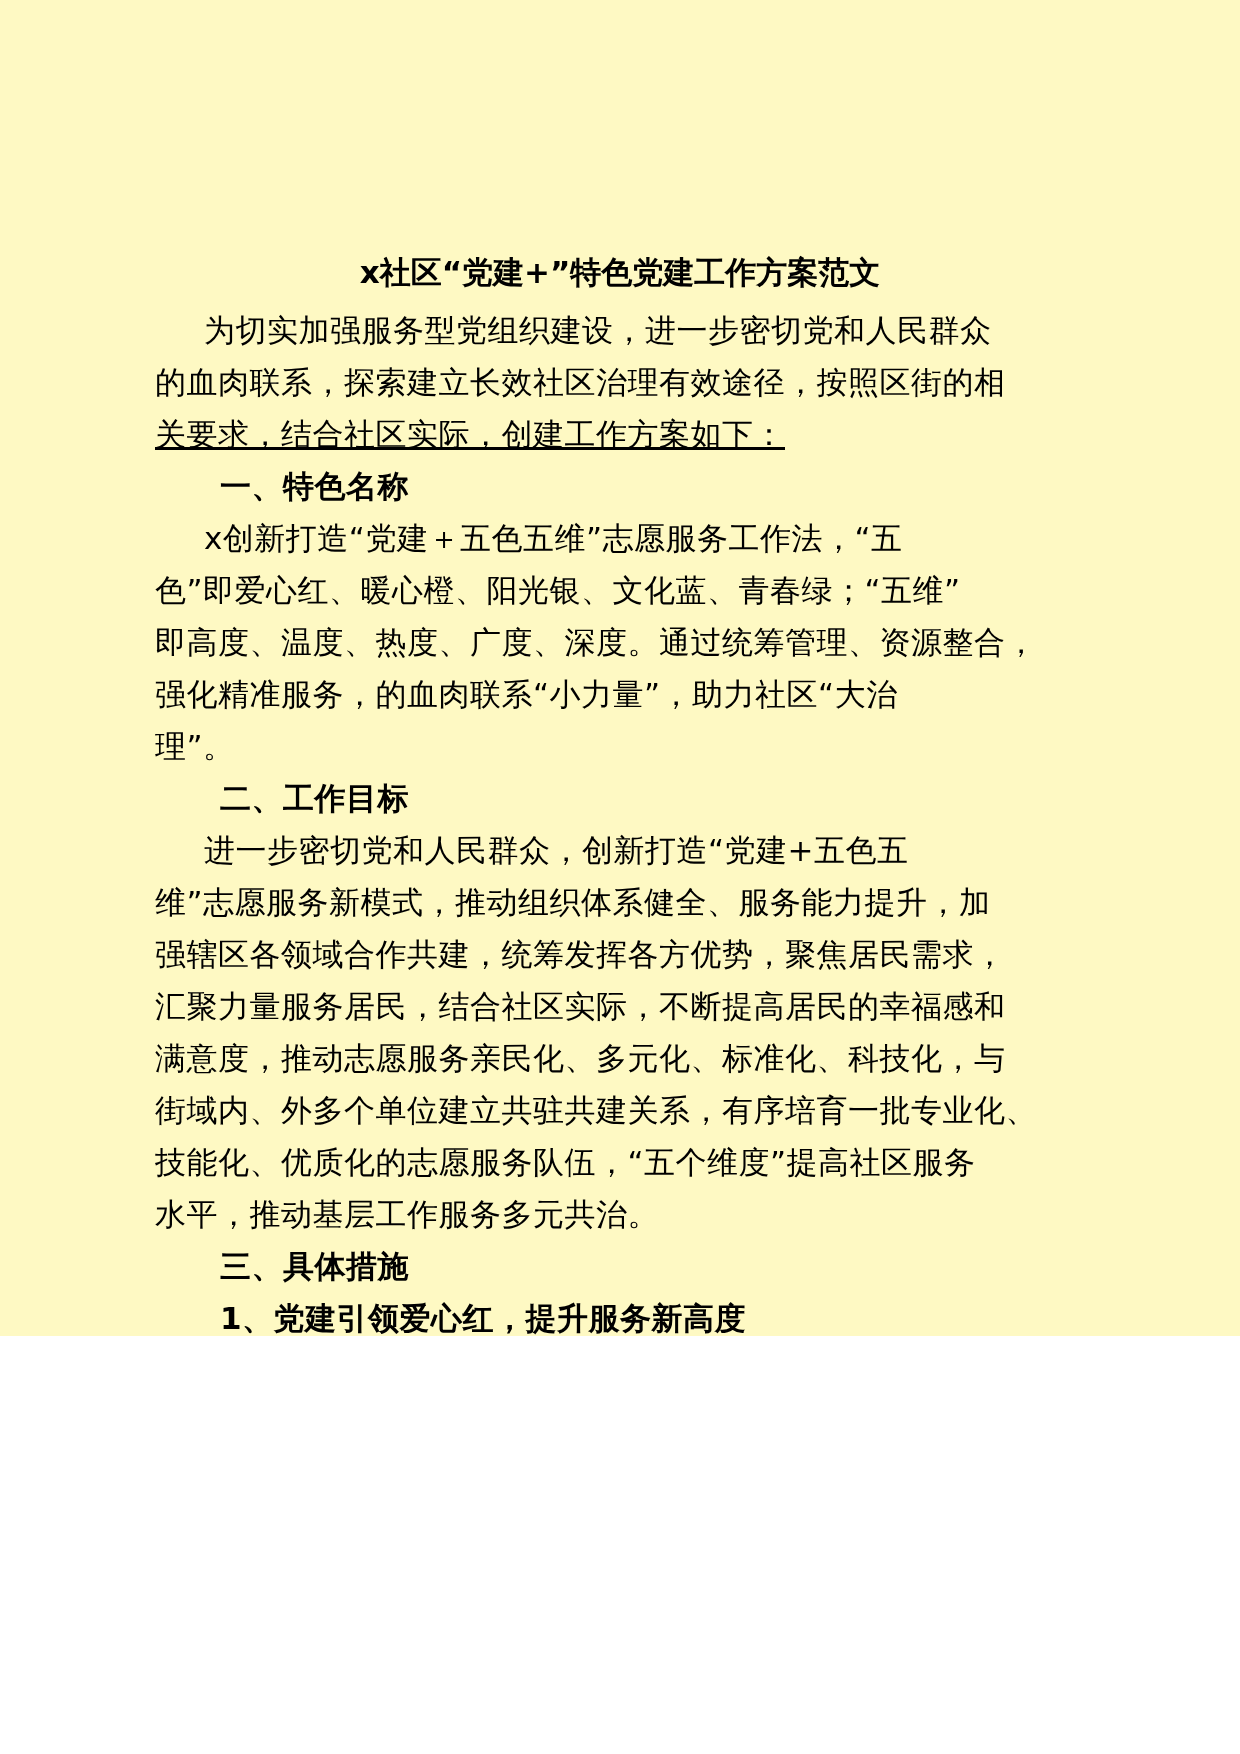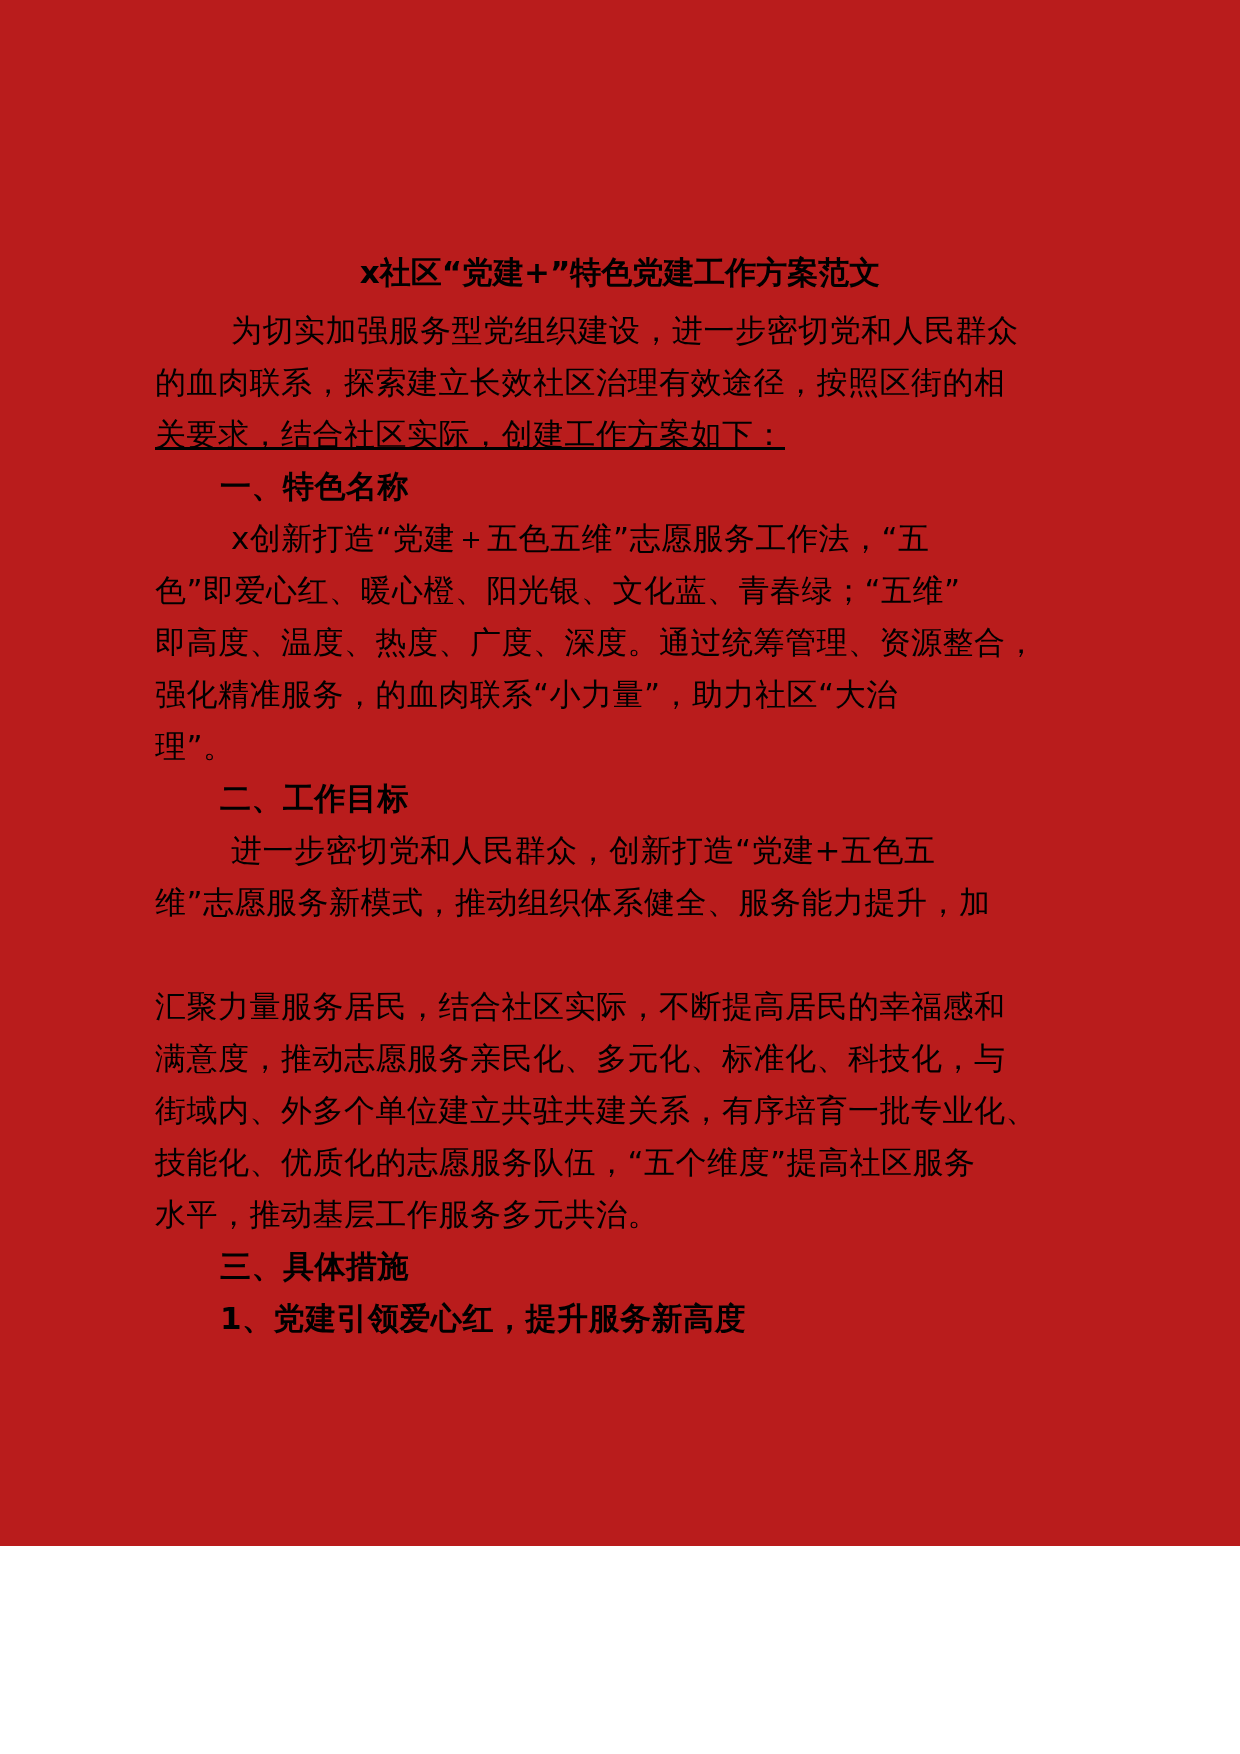--- a/index.html
+++ b/index.html
@@ -13,22 +13,22 @@
       position: relative;
       overflow: hidden;
       font-family: "DejaVu Sans", "Liberation Sans", sans-serif;
       color: #000000;
     }
     .page {
       position: absolute;
       left: 0;
       top: 0;
       width: 1240px;
-      height: 1546px;
-      background: #b91c1c;
+      height: 1336px;
+      background: #fef9c3;
     }
     .title {
       position: absolute;
       top: 272px;
       left: 0;
       width: 1240px;
       text-align: center;
       font-size: 31px;
       font-weight: bold;
       line-height: 40px;
@@ -37,21 +37,21 @@
     }
     .line {
       position: absolute;
       left: 155px;
       font-size: 31px;
       line-height: 40px;
       white-space: nowrap;
       letter-spacing: 0.5px;
     }
     .indent {
-      left: 231px;
+      left: 204px;
       text-align: right;
     }
     .heading {
       font-weight: bold;
       left: 220px;
     }
   </style>
 </head>
 <body>
 
@@ -66,20 +66,21 @@
   <div class="line heading" style="top:466px;">一、特色名称</div>
   <div class="line indent" style="top:518px;">x创新打造“党建＋五色五维”志愿服务工作法，“五</div>
   <div class="line" style="top:570px;">色”即爱心红、暖心橙、阳光银、文化蓝、青春绿；“五维”</div>
   <div class="line" style="top:622px;">即高度、温度、热度、广度、深度。通过统筹管理、资源整合，</div>
   <div class="line" style="top:674px;">强化精准服务，的血肉联系“小力量”，助力社区“大治</div>
   <div class="line" style="top:726px;">理”。</div>
 
   <div class="line heading" style="top:778px;">二、工作目标</div>
   <div class="line indent" style="top:830px;">进一步密切党和人民群众，创新打造“党建+五色五</div>
   <div class="line" style="top:882px;">维”志愿服务新模式，推动组织体系健全、服务能力提升，加</div>
+  <div class="line" style="top:934px;">强辖区各领域合作共建，统筹发挥各方优势，聚焦居民需求，</div>
   <div class="line" style="top:986px;">汇聚力量服务居民，结合社区实际，不断提高居民的幸福感和</div>
   <div class="line" style="top:1038px;">满意度，推动志愿服务亲民化、多元化、标准化、科技化，与</div>
   <div class="line" style="top:1090px;">街域内、外多个单位建立共驻共建关系，有序培育一批专业化、</div>
   <div class="line" style="top:1142px;">技能化、优质化的志愿服务队伍，“五个维度”提高社区服务</div>
   <div class="line" style="top:1194px;">水平，推动基层工作服务多元共治。</div>
 
   <div class="line heading" style="top:1246px;">三、具体措施</div>
   <div class="line heading" style="top:1298px;">1、党建引领爱心红，提升服务新高度</div>
 
 </div>

